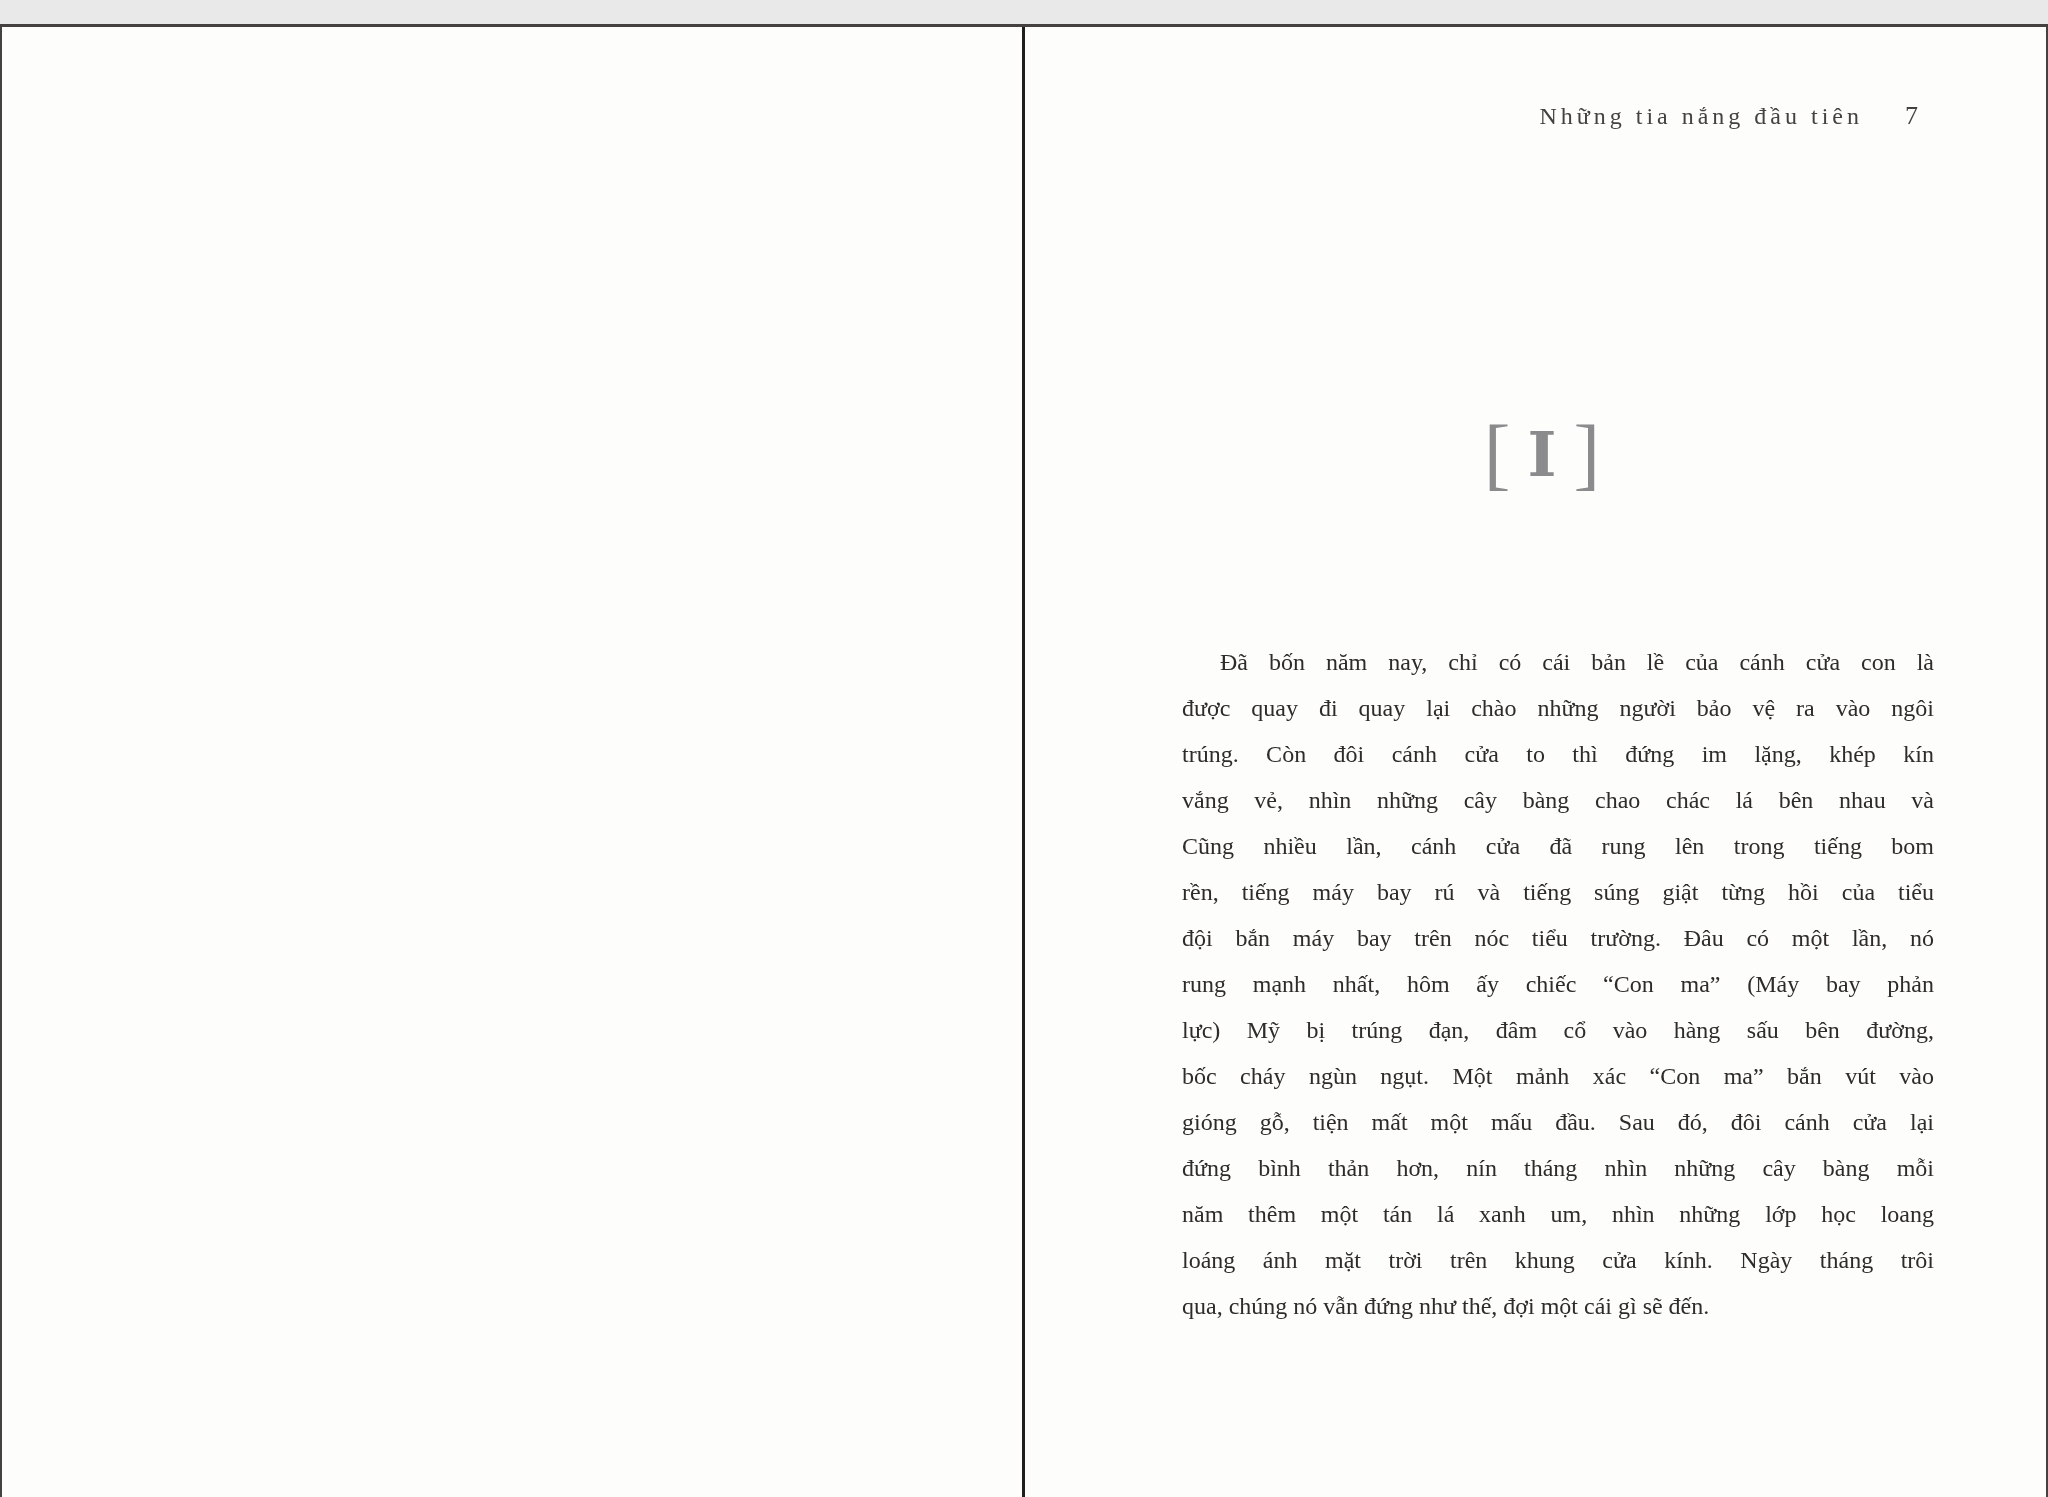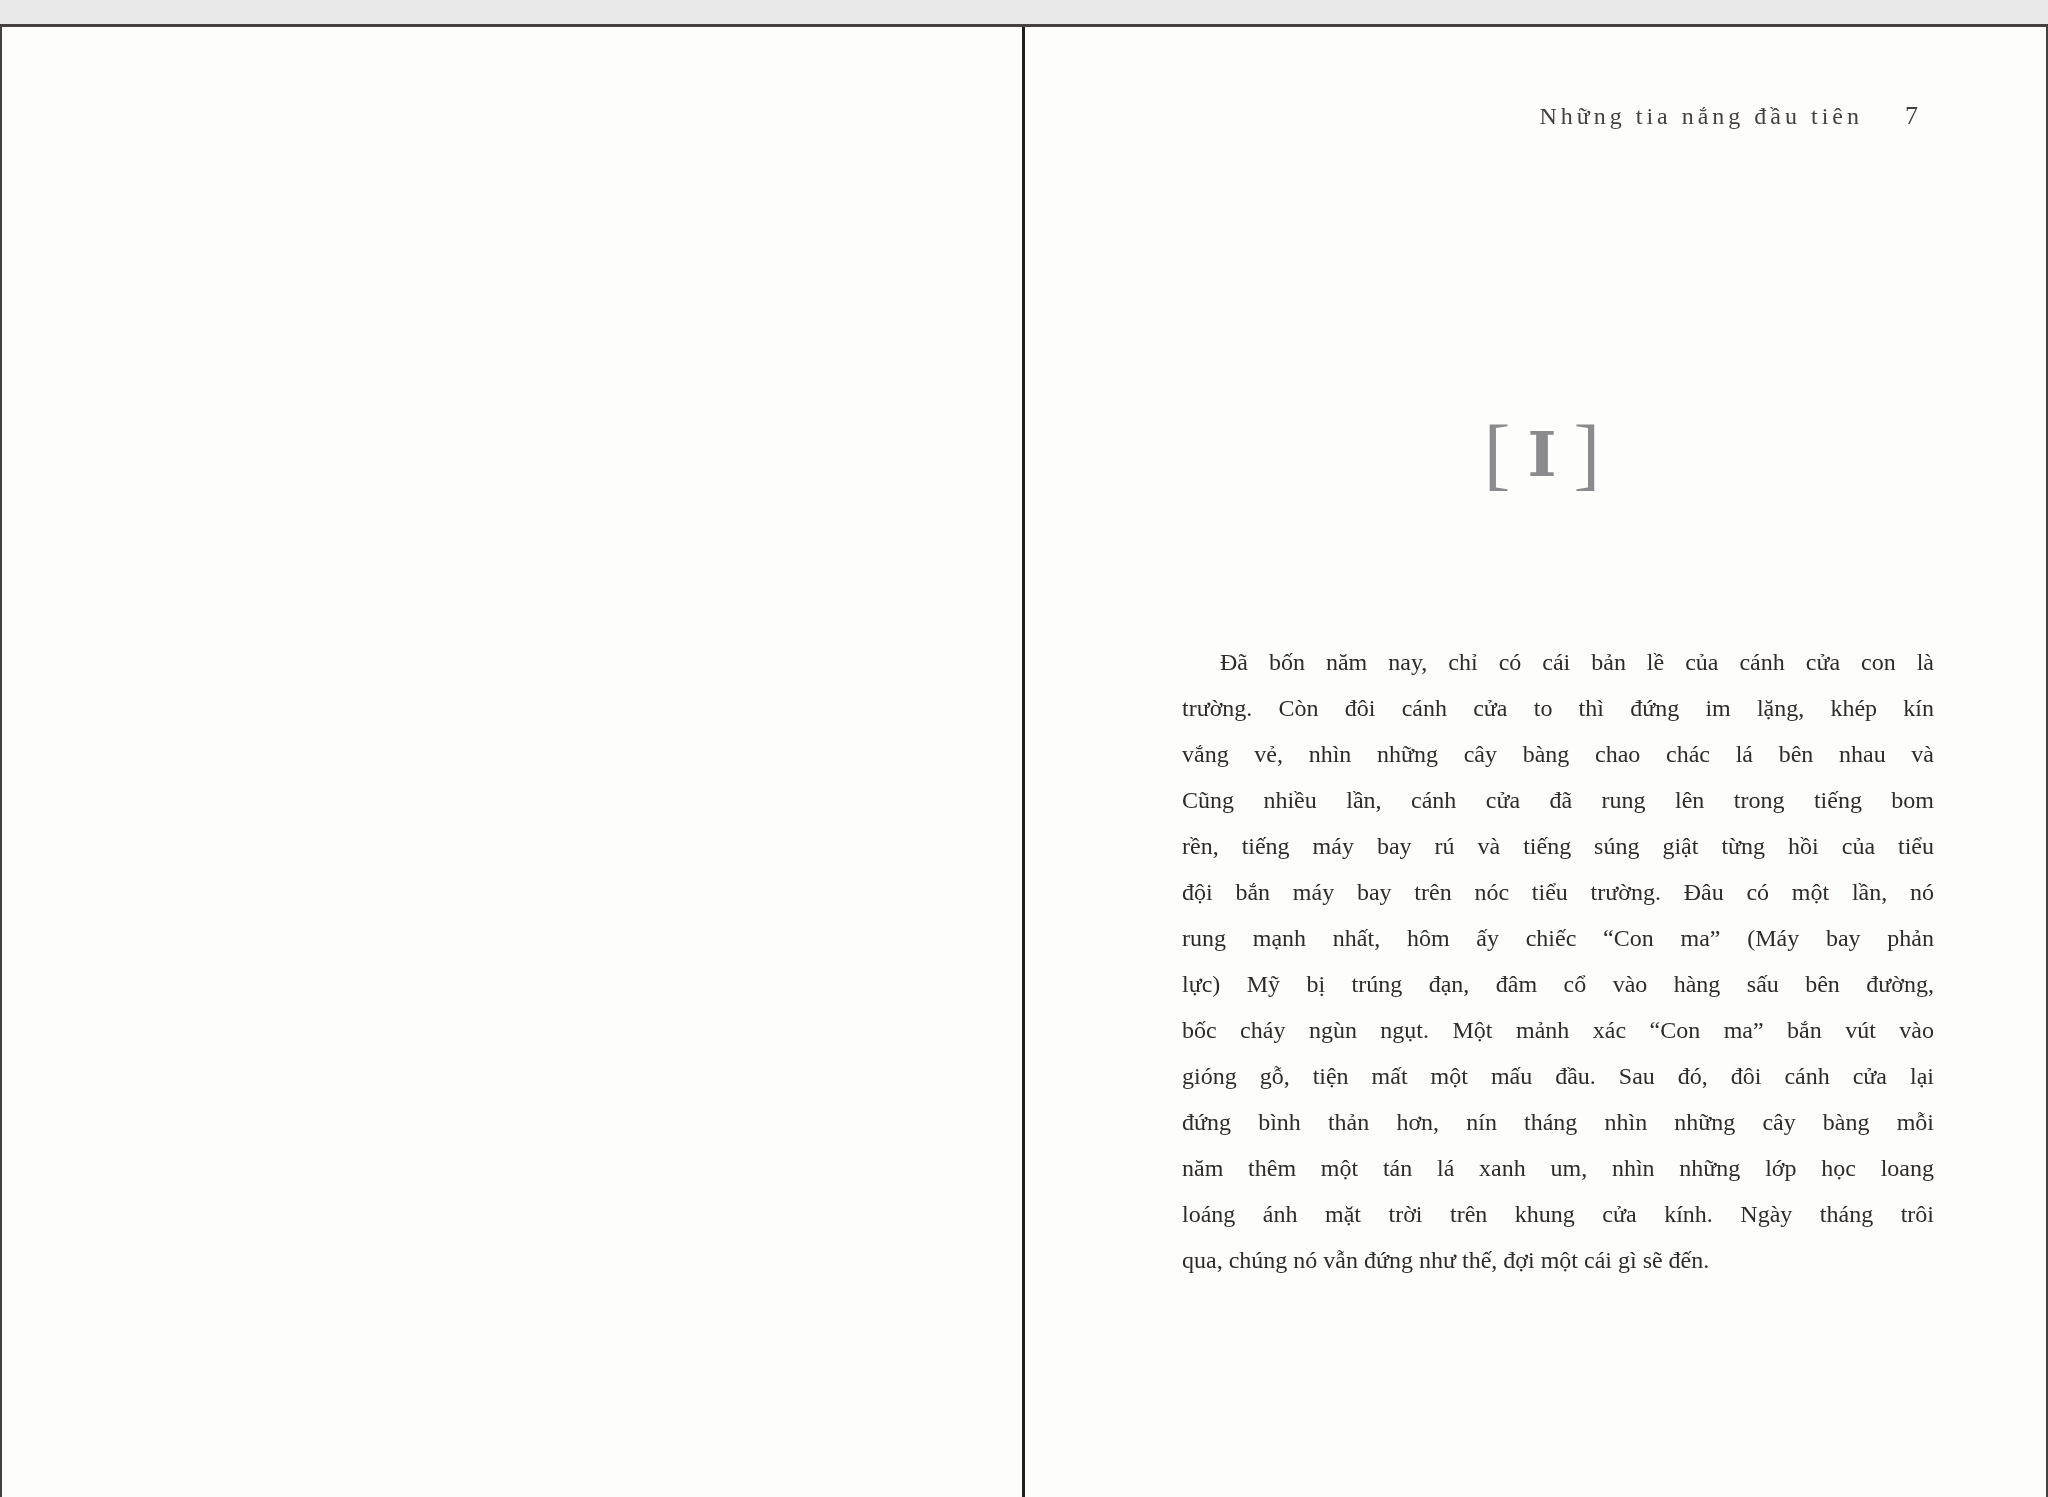--- a/index.html
+++ b/index.html
@@ -117,21 +117,22 @@
     </div>
 
     <div class="chapter-marker">
       <span class="bracket">[</span>
       <span class="numeral">I</span>
       <span class="bracket">]</span>
     </div>
 
     <div class="body-paragraph">
         <div class="body-line">Đã bốn năm nay, chỉ có cái bản lề của cánh cửa con là</div>
-        <div class="body-line">trường. Còn đôi cánh cửa to thì đứng im lặng, khép kín</div>
+        <div class="body-line">được quay đi quay lại chào những người bảo vệ ra vào ngôi</div>
+        <div class="body-line">trúng. Còn đôi cánh cửa to thì đứng im lặng, khép kín</div>
         <div class="body-line">vắng vẻ, nhìn những cây bàng chao chác lá bên nhau và</div>
         <div class="body-line">Cũng nhiều lần, cánh cửa đã rung lên trong tiếng bom</div>
         <div class="body-line">rền, tiếng máy bay rú và tiếng súng giật từng hồi của tiểu</div>
         <div class="body-line">đội bắn máy bay trên nóc tiểu trường. Đâu có một lần, nó</div>
         <div class="body-line">rung mạnh nhất, hôm ấy chiếc “Con ma” (Máy bay phản</div>
         <div class="body-line">lực) Mỹ bị trúng đạn, đâm cổ vào hàng sấu bên đường,</div>
         <div class="body-line">bốc cháy ngùn ngụt. Một mảnh xác “Con ma” bắn vút vào</div>
         <div class="body-line">gióng gỗ, tiện mất một mấu đầu. Sau đó, đôi cánh cửa lại</div>
         <div class="body-line">đứng bình thản hơn, nín tháng nhìn những cây bàng mỗi</div>
         <div class="body-line">năm thêm một tán lá xanh um, nhìn những lớp học loang</div>

